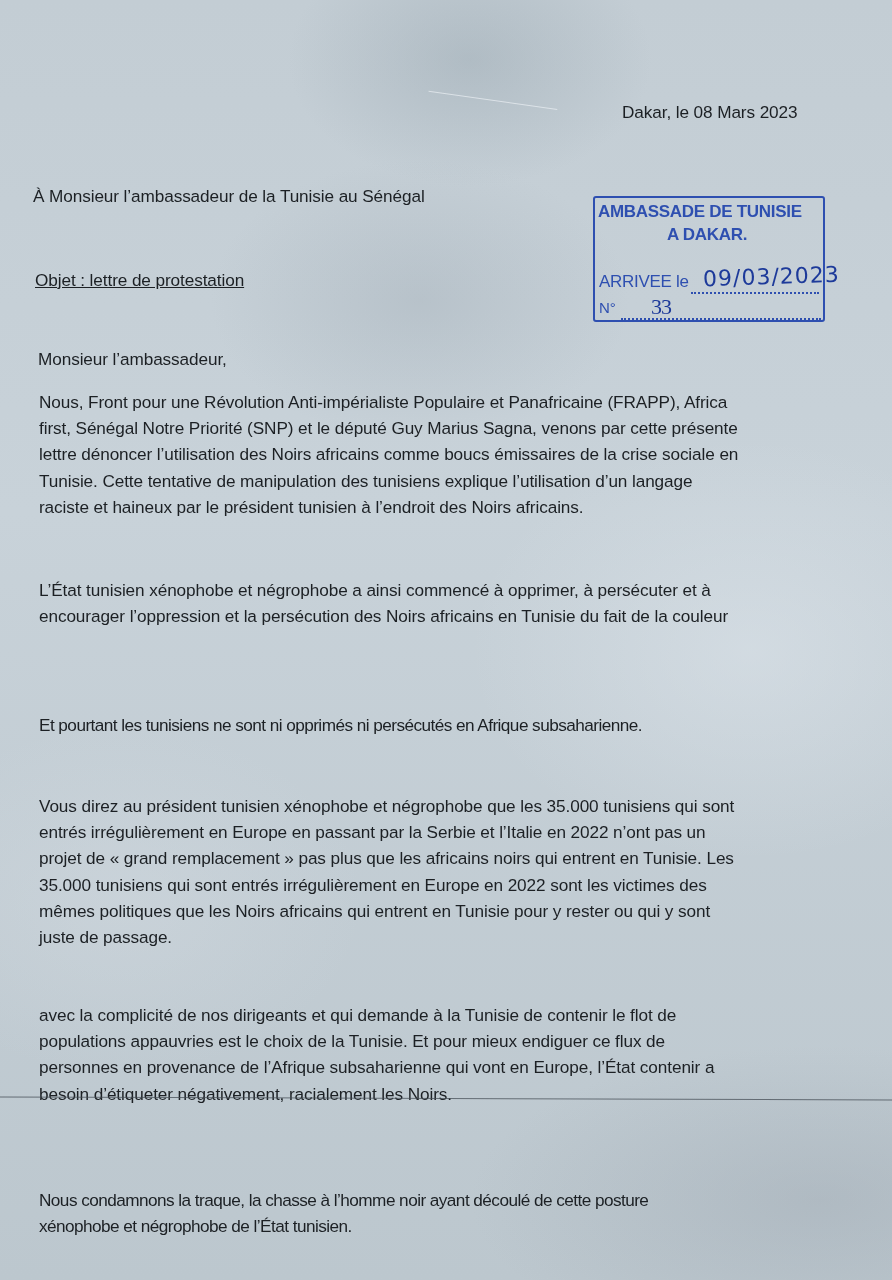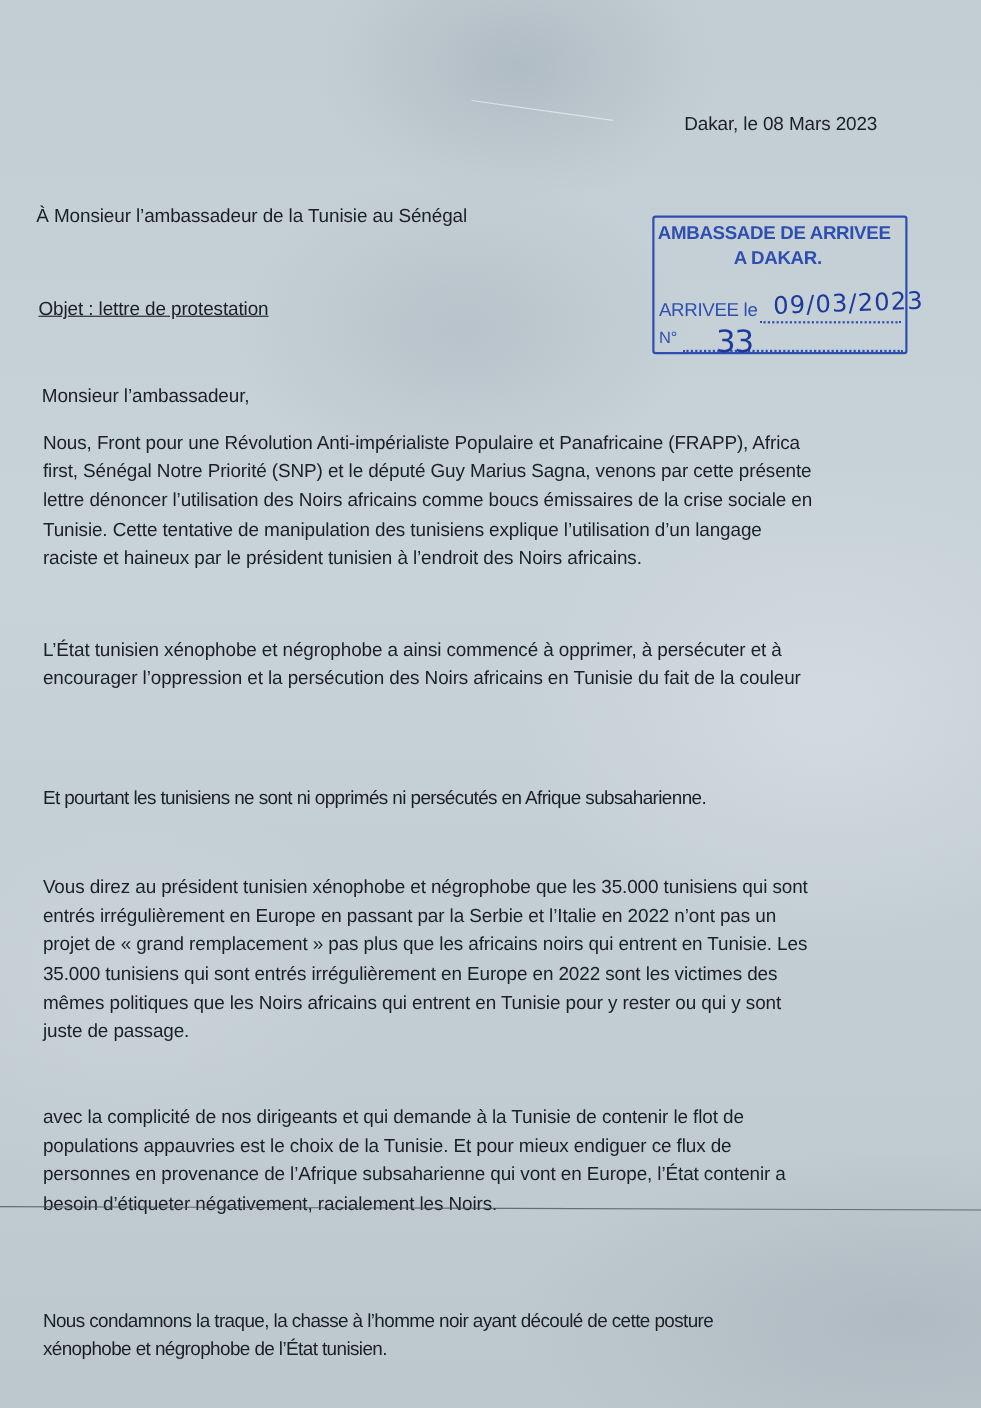--- a/index.html
+++ b/index.html
@@ -48,33 +48,33 @@
     box-sizing: border-box;
   }
   .stamp .l1 { position: absolute; left: 3px; top: 4px; font-size: 17px; letter-spacing: -0.3px; }
   .stamp .l2 { position: absolute; left: 72px; top: 27px; font-size: 17px; letter-spacing: -0.3px; }
   .stamp .l3 { position: absolute; left: 4px; top: 74px; font-size: 17px; font-weight: normal; letter-spacing: -0.3px; }
   .stamp .l4 { position: absolute; left: 4px; top: 101px; font-size: 15px; font-weight: normal; }
   .stamp .dots1 { position: absolute; left: 96px; top: 94px; width: 128px; border-bottom: 2px dotted #2e4fb0; }
   .stamp .dots2 { position: absolute; left: 26px; top: 120px; width: 200px; border-bottom: 2px dotted #2e4fb0; }
   .hand { position: absolute; color: #1d3a9a; font-family: "DejaVu Sans", sans-serif; font-weight: normal; }
   .hand.date-val { left: 108px; top: 66px; font-size: 22px; letter-spacing: 1px; transform: rotate(-2deg); }
-  .hand.num-val { left: 56px; top: 96px; font-size: 28px; letter-spacing: -1px; }
+  .hand.num-val { left: 56px; top: 96px; font-size: 22px; letter-spacing: -1px; font-family: Liberation Serif, serif; }
 </style>
 </head>
 <body>
 
 <div class="crease-top"></div>
 
 <div class="txt date">Dakar, le 08 Mars 2023</div>
 <div class="txt recipient">À Monsieur l’ambassadeur de la Tunisie au Sénégal</div>
 <div class="txt subject">Objet : lettre de protestation</div>
 
 <div class="stamp">
-  <div class="l1">AMBASSADE DE ARRIVEE</div>
+  <div class="l1">AMBASSADE DE TUNISIE</div>
   <div class="l2">A DAKAR.</div>
   <div class="l3">ARRIVEE le</div>
   <div class="dots1"></div>
   <div class="hand date-val">09/03/2023</div>
   <div class="l4">N°</div>
   <div class="dots2"></div>
   <div class="hand num-val">33</div>
 </div>
 
 <div class="txt salutation">Monsieur l’ambassadeur,</div>

